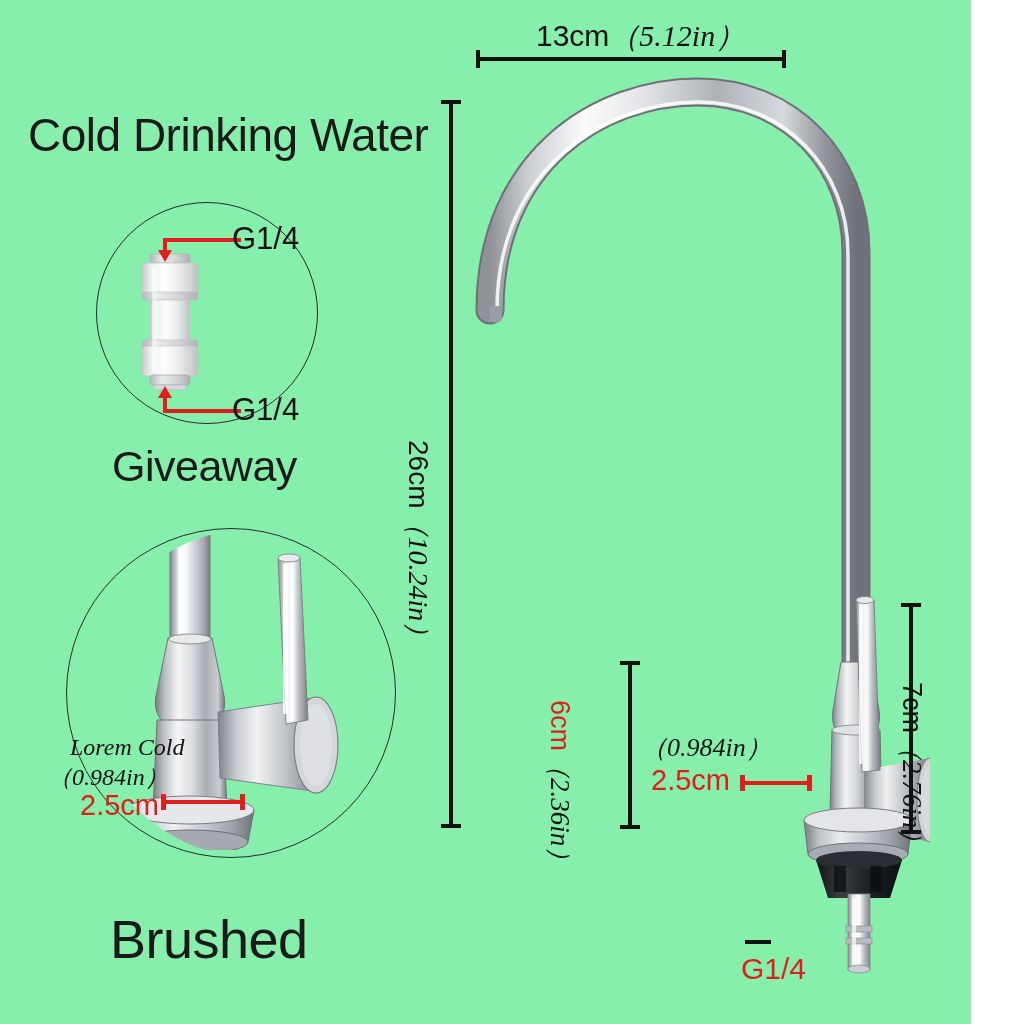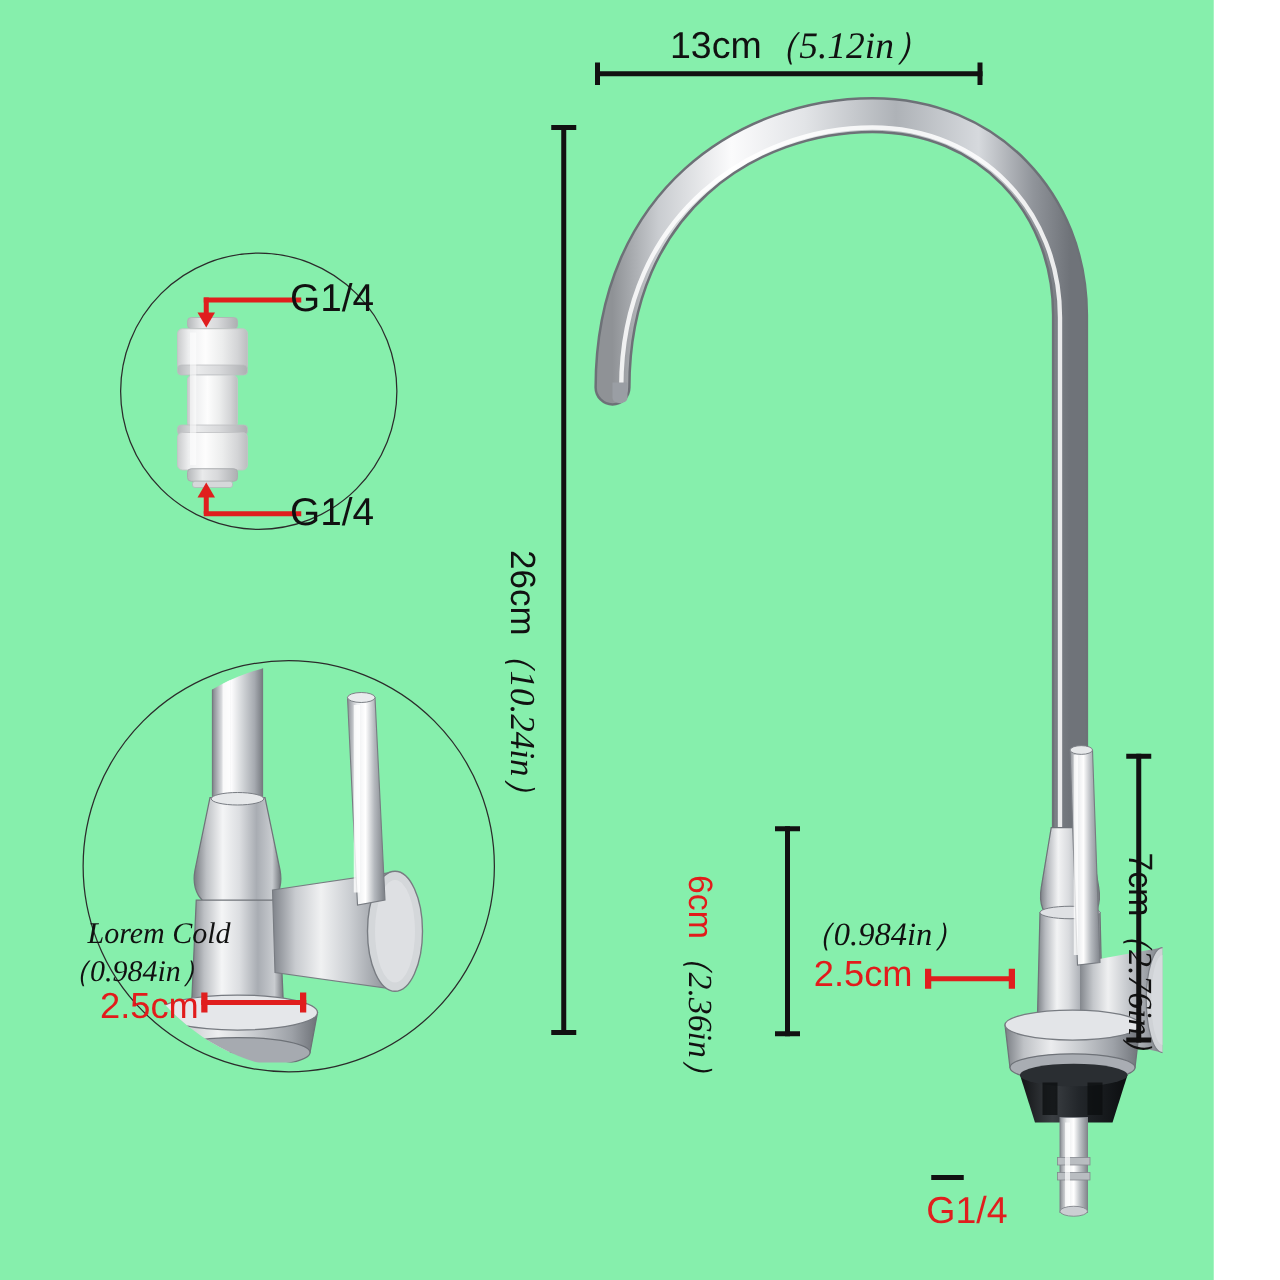--- a/index.html
+++ b/index.html
@@ -287,20 +287,23 @@
   <div class="abs red-line-h" style="left:740px; top:781px; width:72px;">
     <span class="red-cap" style="left:0;"></span>
     <span class="red-cap" style="right:0;"></span>
   </div>
 
   <div class="abs" style="left:745px; top:940px; width:26px; height:4px; background:#111111;"></div>
   <div class="abs g14-red" style="left:741px; top:952px; font-size:30px;">
     <span>G1/4</span>
   </div>
 
+  <div class="abs headline" id="title-cold">
+    <span>Cold Drinking Water</span>
+  </div>
 
   <div class="abs callout-circle" id="circle-connector"></div>
 
   <svg class="abs" style="left:128px; top:248px; width:84px; height:146px;" viewBox="0 0 84 146">
     <defs>
       <linearGradient id="plasticW" x1="0" y1="0" x2="1" y2="0">
         <stop offset="0%" stop-color="#c9cacc"></stop>
         <stop offset="16%" stop-color="#eeeff0"></stop>
         <stop offset="40%" stop-color="#fdfdfd"></stop>
         <stop offset="64%" stop-color="#eceded"></stop>
@@ -338,20 +341,23 @@
     <span>G1/4</span>
   </div>
 
   <div class="abs red-line-h" style="left:163px; top:409px; width:78px;"></div>
   <div class="abs red-line-v" style="left:163px; top:396px; height:15px;"></div>
   <div class="abs red-arrow-up" style="left:158px; top:386px;"></div>
   <div class="abs g14-label" style="left:232px; top:392px; font-size:31px;">
     <span>G1/4</span>
   </div>
 
+  <div class="abs headline" id="label-giveaway">
+    <span>Giveaway</span>
+  </div>
 
   <div class="abs callout-circle" id="circle-body"></div>
 
   <svg class="abs" style="left:108px; top:520px; width:290px; height:330px;" viewBox="0 0 290 330">
     <defs>
       <linearGradient id="dTube" x1="0" y1="0" x2="1" y2="0">
         <stop offset="0%" stop-color="#82868c"></stop>
         <stop offset="18%" stop-color="#d8dadd"></stop>
         <stop offset="38%" stop-color="#fcfcfd"></stop>
         <stop offset="60%" stop-color="#d2d5d8"></stop>
@@ -427,14 +433,17 @@
     <span class="dim-in">（0.984in）</span>
   </div>
   <div class="abs dim-text" style="left:80px; top:789px; font-size:29px;">
     <span class="dim-cm red">2.5cm</span>
   </div>
   <div class="abs red-line-h" style="left:161px; top:800px; width:84px;">
     <span class="red-cap" style="left:0;"></span>
     <span class="red-cap" style="right:0;"></span>
   </div>
 
+  <div class="abs headline" id="label-brushed">
+    <span>Brushed</span>
+  </div>
 
 </div>
 
 </body></html>

